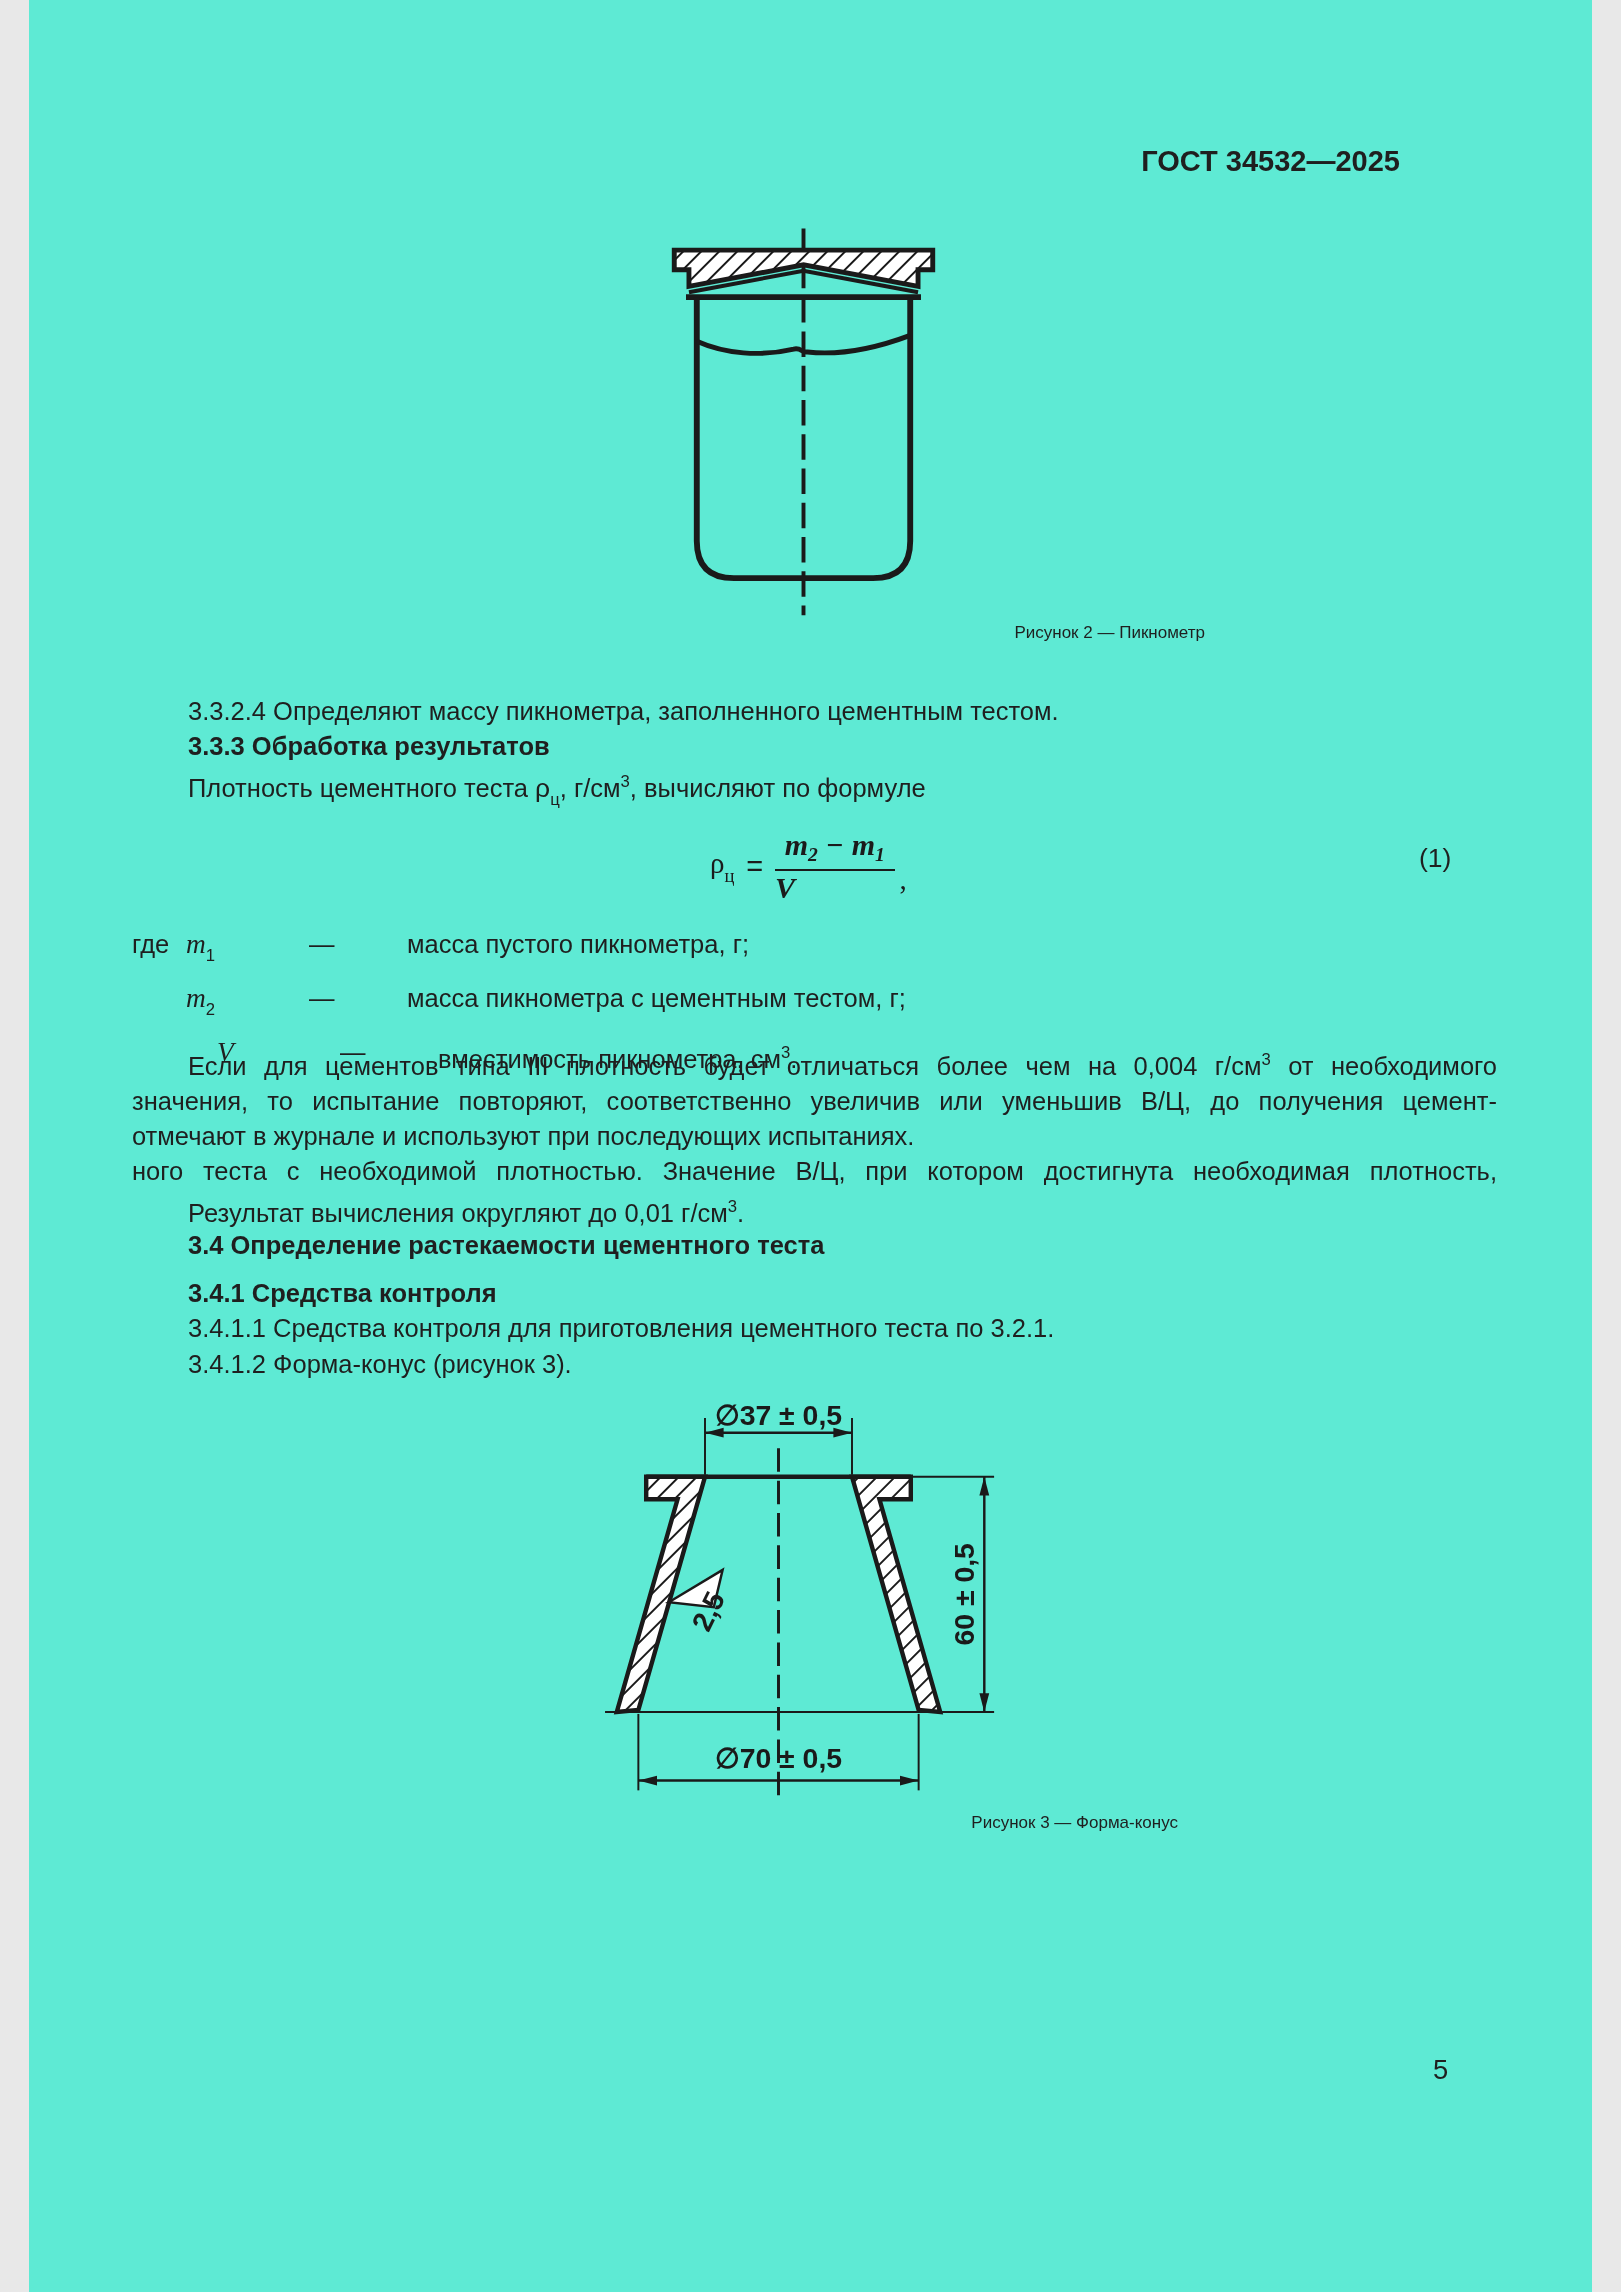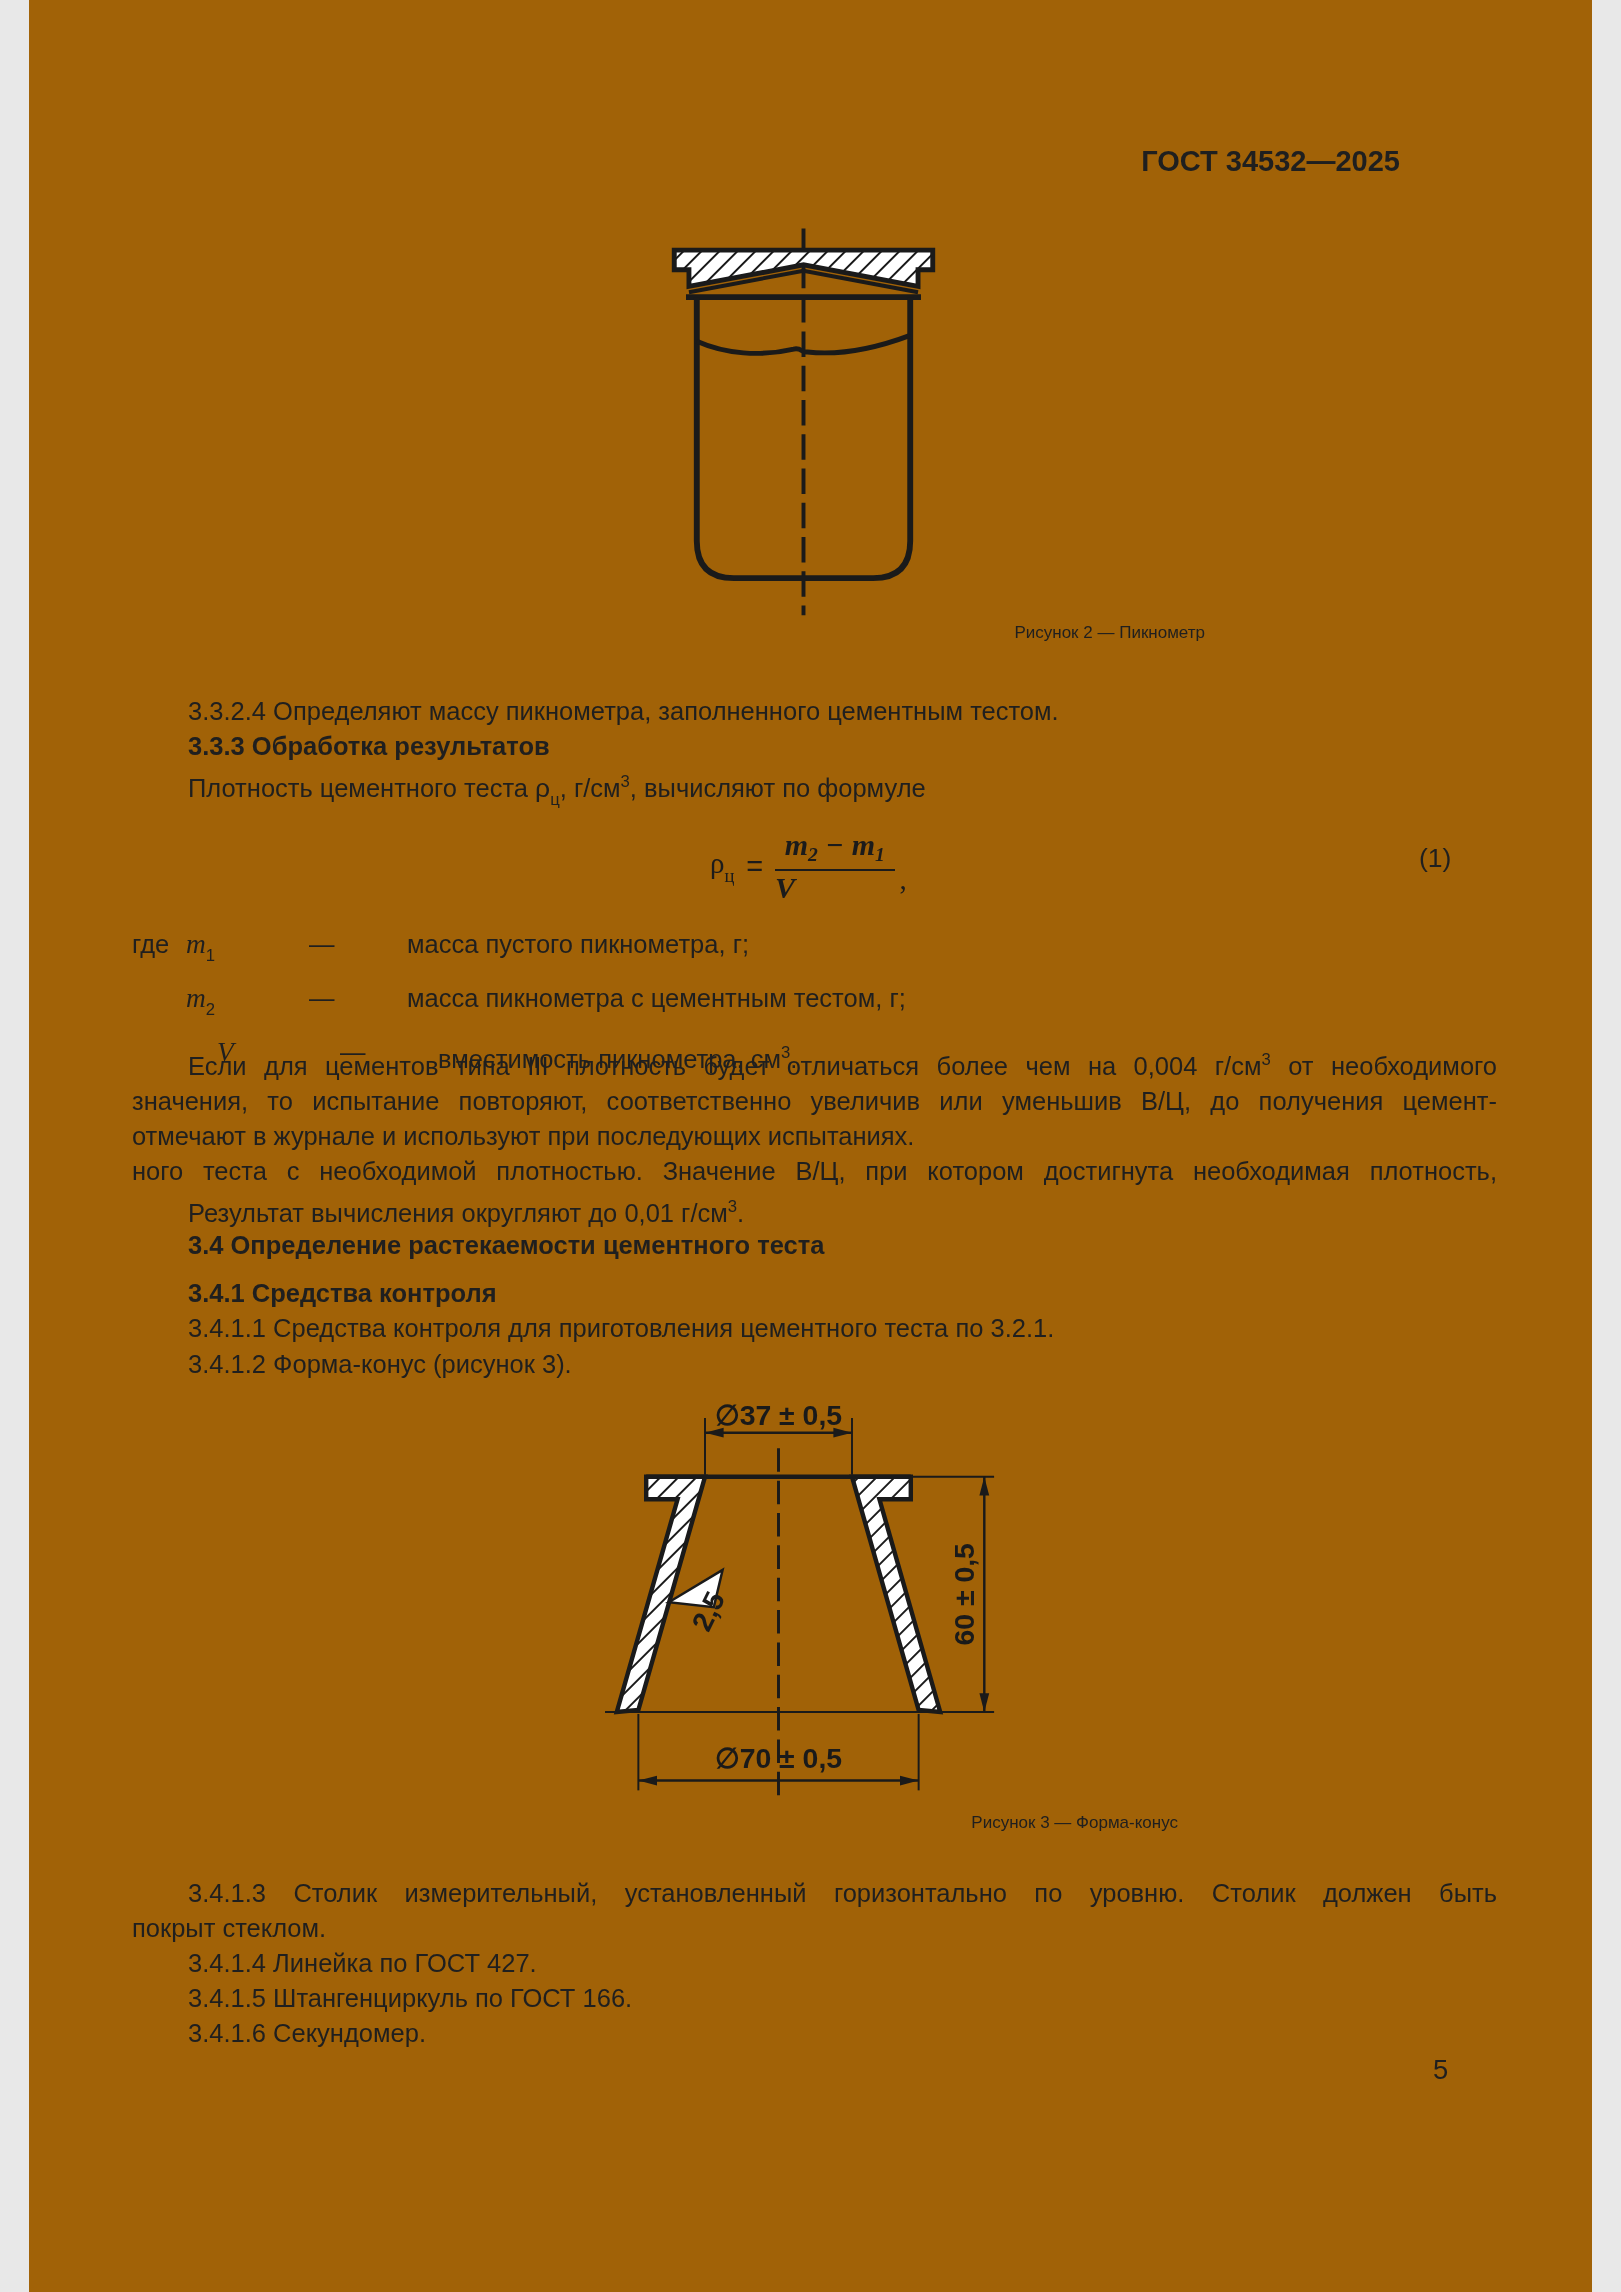--- a/index.html
+++ b/index.html
@@ -1,16 +1,16 @@
 <!DOCTYPE html>
 <html><head>
 <meta charset="utf-8">
 <style>
   html,body{margin:0;padding:0;background:#e8e8e8}
-  .page{position:relative;width:1563px;height:2293px;background:#a16207;margin:0 auto;
+  .page{position:relative;width:1563px;height:2293px;background:#5eead4;margin:0 auto;
         font-family:"Liberation Sans",sans-serif;color:#1f1f1f;overflow:hidden}
   .abs{position:absolute}
   .line{font-size:25.5px;line-height:35px}
   .ind{text-indent:56px}
   .b{font-weight:bold}
   .jl{text-align:justify;text-align-last:justify}
   .cap{font-size:17px;text-align:right}
   .sup{font-size:16.7px;vertical-align:9.8px}
   .vsub{font-size:16.7px;vertical-align:-7.8px}
   .var{font-family:"Liberation Serif",serif;font-style:italic;font-size:27.4px}
@@ -148,24 +148,17 @@
     <line x1="435" y1="117" x2="435" y2="357" stroke="#1a1a1a" stroke-width="2.5"></line>
     <polygon points="435,117 430,136 440,136" fill="#1a1a1a"></polygon>
     <polygon points="435,357 430,338 440,338" fill="#1a1a1a"></polygon>
     <text class="dimtext" x="414" y="247" text-anchor="middle" transform="rotate(-90 414 237)">60 ± 0,5</text>
 
     <polygon points="113,245 168,212 159,250" fill="#ffffff" stroke="#1a1a1a" stroke-width="2.5"></polygon>
     <text class="dimtext" x="157" y="262" text-anchor="middle" transform="rotate(-64 157 256)">2,5</text>
   </svg>
   <div class="abs cap" style="left:365px;top:1813px;width:784px">Рисунок 3 — Форма-конус</div>
 
-  <div class="abs" style="left:103px;top:1876px;width:1365px">
-    <div class="line jl ind">3.4.1.3 Столик измерительный, установленный горизонтально по уровню. Столик должен быть</div>
-    <div class="line">покрыт стеклом.</div>
-    <div class="line ind">3.4.1.4 Линейка по ГОСТ 427.</div>
-    <div class="line ind">3.4.1.5 Штангенциркуль по ГОСТ 166.</div>
-    <div class="line ind">3.4.1.6 Секундомер.</div>
-  </div>
 
   <div class="abs pagenum" style="left:1404px;top:2054px">5</div>
 
 </div>
 
 
 </body></html>

